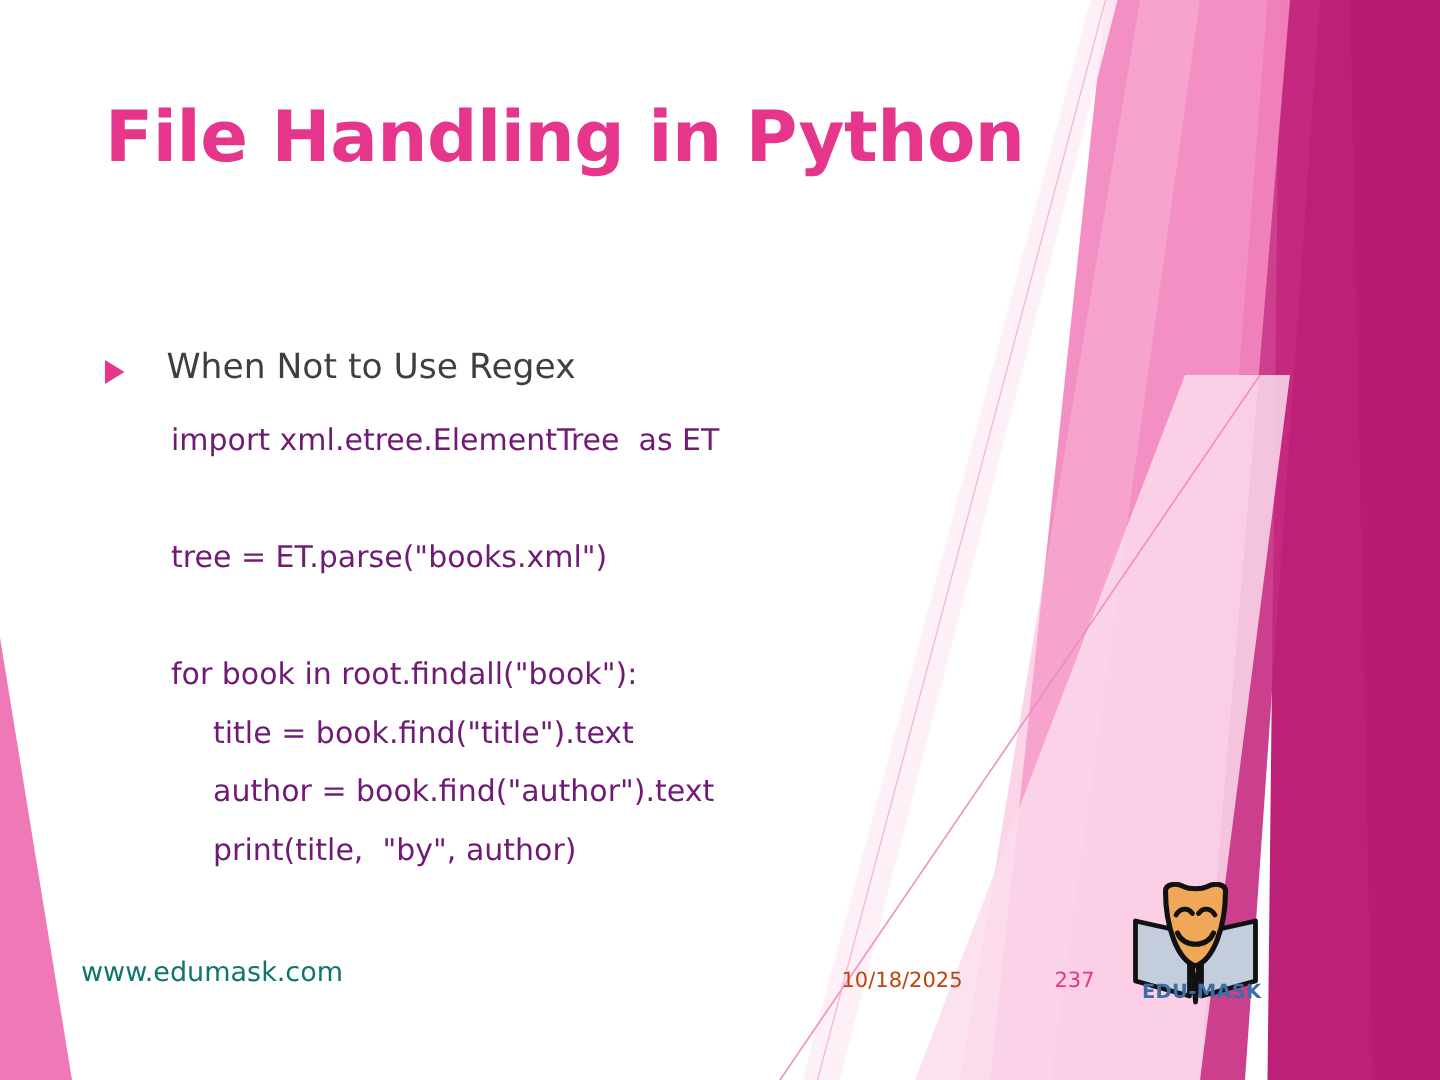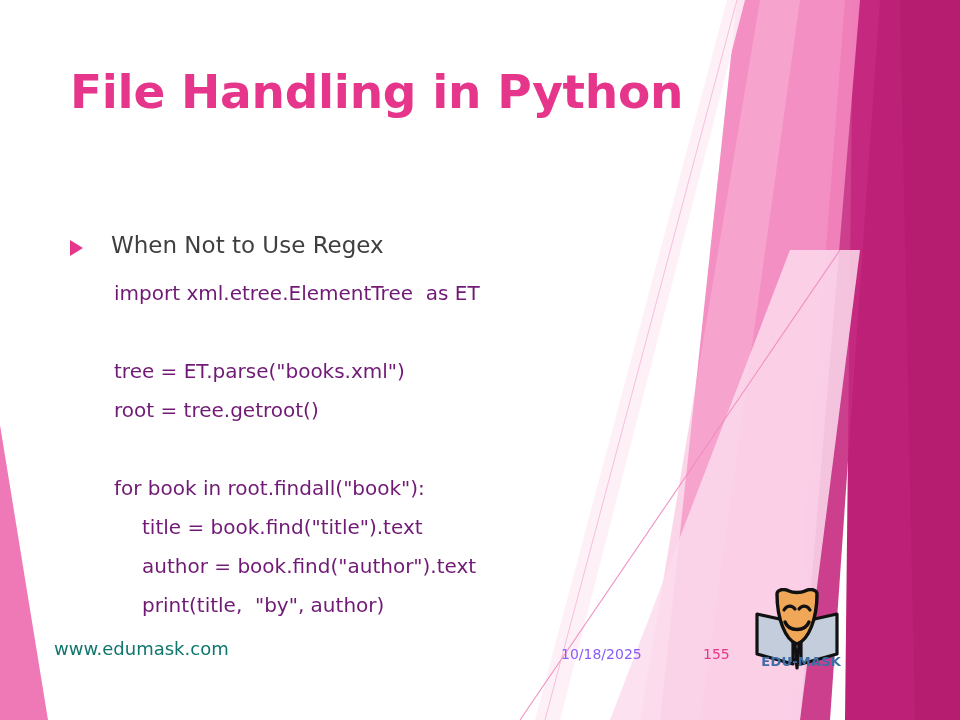--- a/index.html
+++ b/index.html
@@ -86,21 +86,21 @@
     top: 638px;
     font-size: 18px;
     color: #0f766e;
     white-space: nowrap;
   }
   #footer-date {
     position: absolute;
     left: 561px;
     top: 646px;
     font-size: 14px;
-    color: #8b5cf6;
+    color: #c2410c;
     white-space: nowrap;
   }
   #footer-slidenum {
     position: absolute;
     left: 703px;
     top: 646px;
     font-size: 14px;
     color: #E6368B;
     white-space: nowrap;
   }
@@ -156,31 +156,30 @@
 
   <div id="bullet-row">
     <span id="bullet-marker"></span>
     <span id="bullet-label">When Not to Use Regex</span>
   </div>
 
   <div id="code-block">
       <div class="code-line">import xml.etree.ElementTree  as ET</div>
       <div class="code-line blank"></div>
       <div class="code-line">tree = ET.parse("books.xml")</div>
-      <div class="code-line">root = tree.getroot()</div>
       <div class="code-line blank"></div>
       <div class="code-line">for book in root.findall("book"):</div>
       <div class="code-line indent-1">title = book.find("title").text</div>
       <div class="code-line indent-1">author = book.find("author").text</div>
       <div class="code-line indent-1">print(title,  "by", author)</div>
     </div>
 
   <div id="footer-url">www.edumask.com</div>
   <div id="footer-date">10/18/2025</div>
-  <div id="footer-slidenum">155</div>
+  <div id="footer-slidenum">237</div>
 
   <svg id="logo" viewBox="0 0 88 84" xmlns="http://www.w3.org/2000/svg">
 
     <path d="M4 26 L40 34 L40 76 L4 66 Z" fill="#C3CDDB" stroke="#111111" stroke-width="3.2" stroke-linejoin="round"></path>
 
     <path d="M84 26 L48 34 L48 76 L84 66 Z" fill="#C3CDDB" stroke="#111111" stroke-width="3.2" stroke-linejoin="round"></path>
 
     <path d="M40 34 L44 80 L48 34" fill="none" stroke="#111111" stroke-width="3.2" stroke-linejoin="round"></path>
     <path d="M40 70 L44 80 L48 70 Z" fill="#111111"></path>
 

